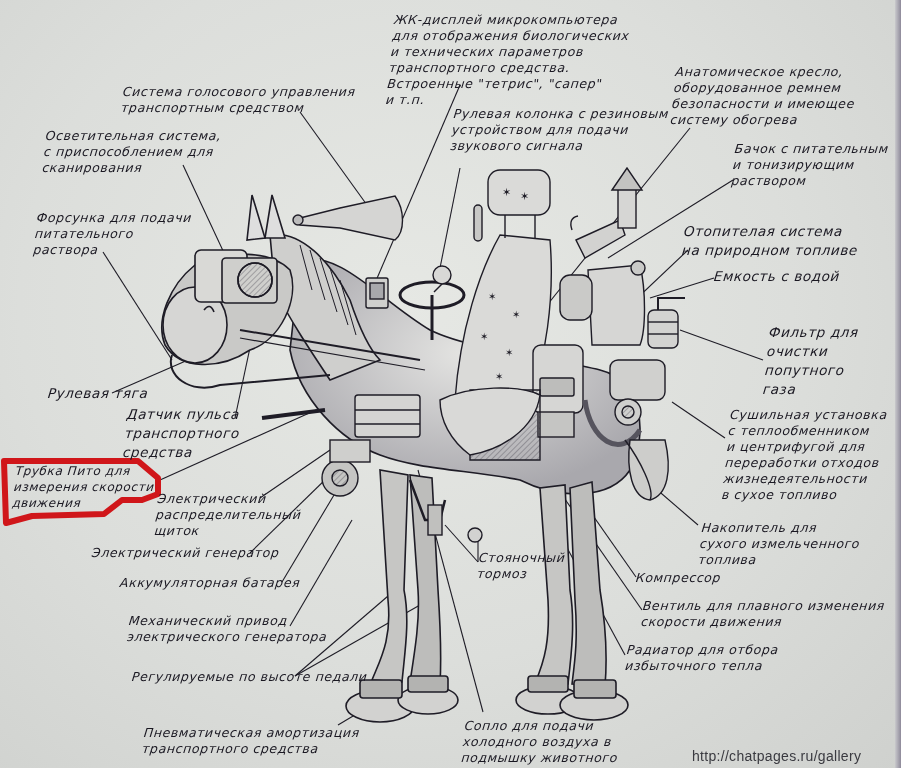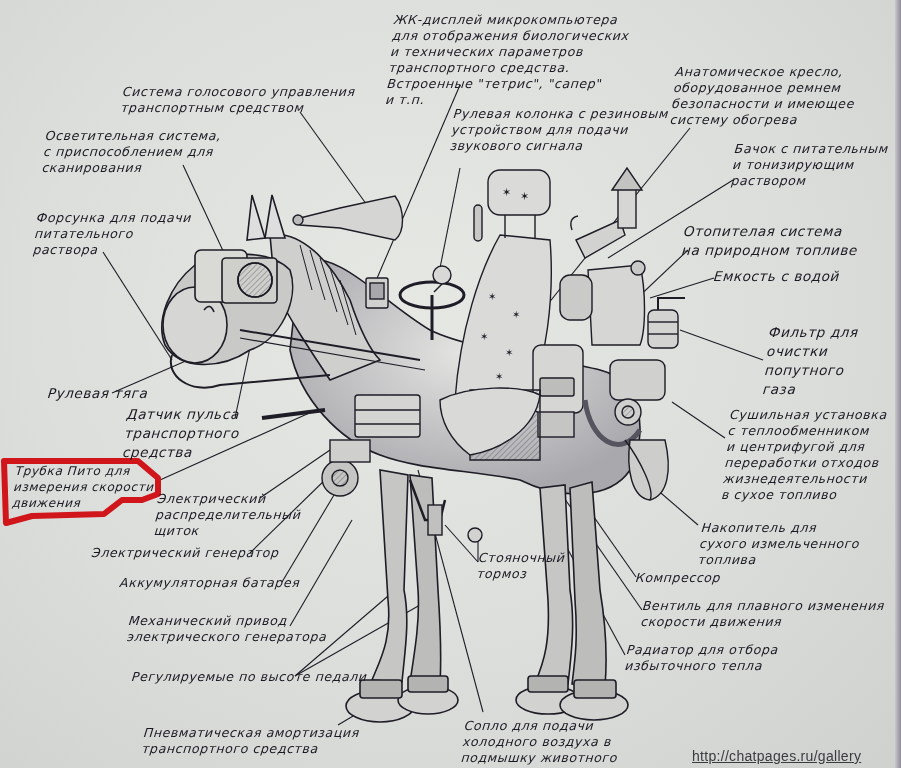--- a/index.html
+++ b/index.html
@@ -25,21 +25,21 @@
     line-height: 16px;
     color: #1a1822;
     letter-spacing: 0.6px;
     white-space: pre-line;
     transform: skewX(-6deg);
   }
   .lbl.big { font-size: 13.5px; line-height: 19px; }
   .watermark {
     position: absolute; left: 692px; top: 748px;
     font-family: "Liberation Sans", sans-serif;
-    font-size: 14px; color: #3a3a40; letter-spacing: 0.3px; text-decoration: underline;
+    font-size: 14px; color: #3a3a40; letter-spacing: 0.3px;
   }
 </style>
 </head>
 <body>
 
 <div class="sheet">
 
   <svg class="art" width="901" height="768" viewBox="0 0 901 768">
     <defs>
       <pattern id="hatch" width="4" height="4" patternUnits="userSpaceOnUse" patternTransform="rotate(45)">

